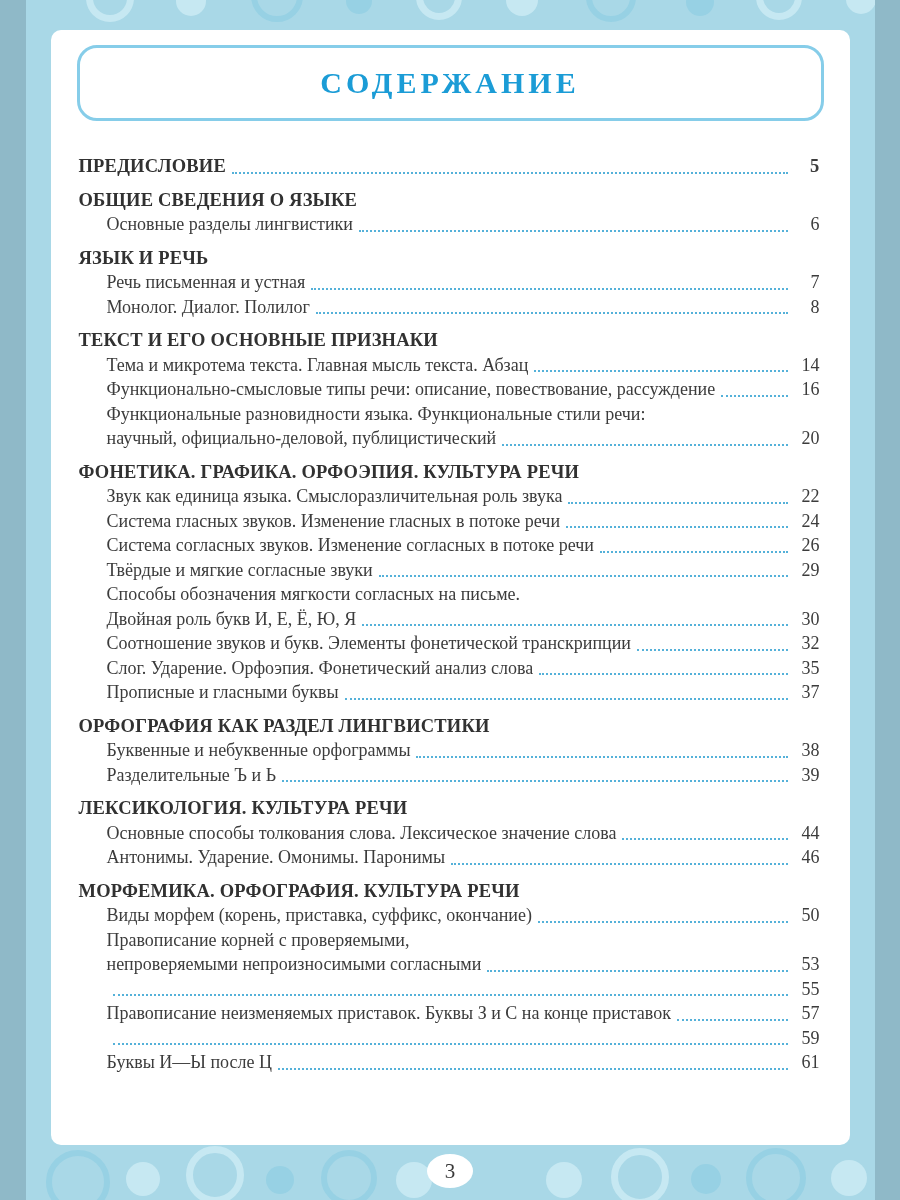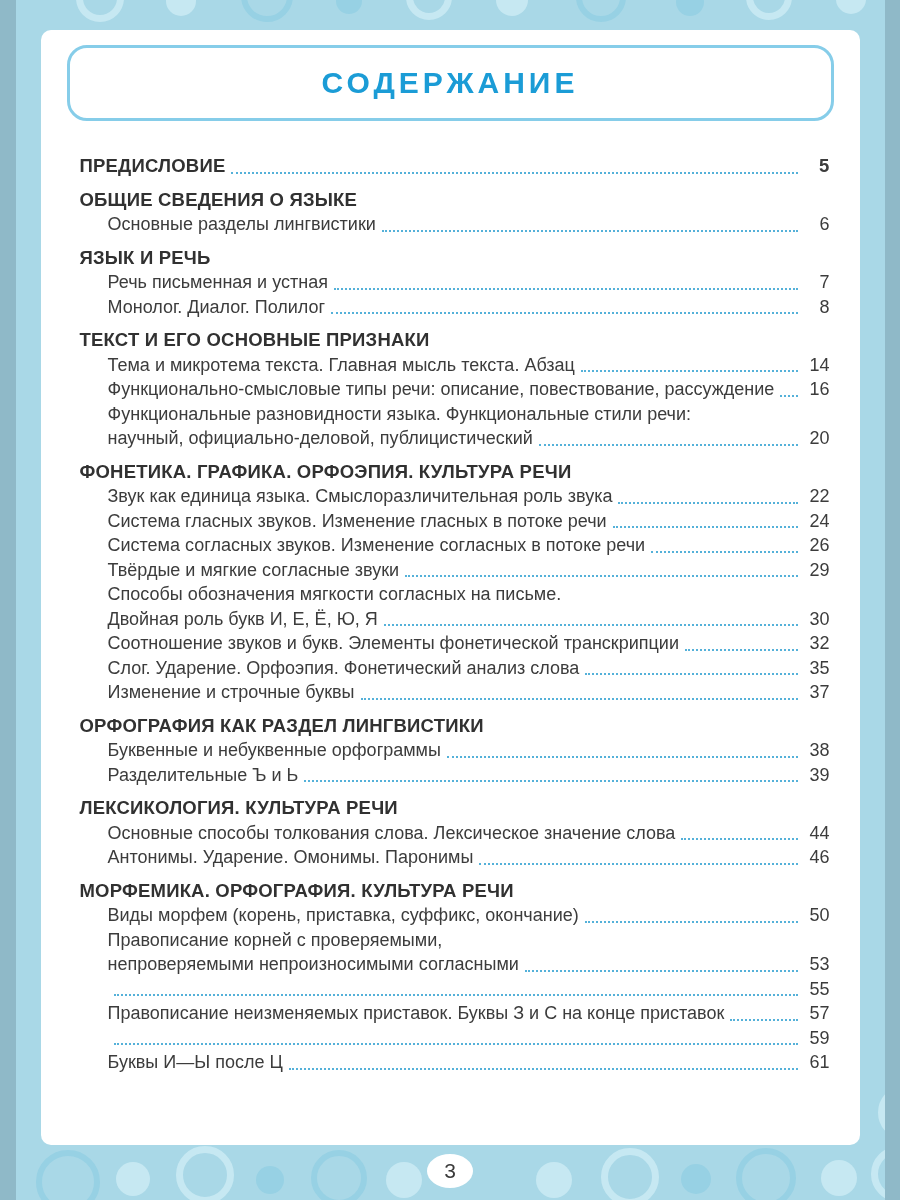--- a/index.html
+++ b/index.html
@@ -1,21 +1,20 @@
 <!DOCTYPE html>
 <html><head>
 <meta charset="utf-8">
 <style>
   html,body{margin:0;padding:0;}
   body{background:#8fb9c8;}
   .canvas{
     position:relative;width:849px;height:1200px;margin:0 auto;
     background:#a9d8e7;overflow:hidden;
-    font-family:Liberation Sans, sans-serif;
-    padding-left:20px;
+    font-family:Liberation Serif, serif;
   }
   
   .c{position:absolute;border-radius:50%;box-sizing:border-box;z-index:1;}
   .f1{background:#c6e8f2;}
   .f2{background:#97d1e4;}
   .r1{border:7px solid #c6e8f2;}
   .r2{border:6px solid #97d1e4;}
 
   
   .page{
@@ -27,21 +26,21 @@
     border:3px solid #86cde9;border-radius:20px;
     display:flex;align-items:center;justify-content:center;
     background:#fff;
   }
   .title{
     color:#1b9cd6;font-size:30px;font-weight:bold;letter-spacing:4px;
   }
   #toc{padding:24px 30px 0 28px;}
   .row{
     display:flex;align-items:flex-end;
-    font-size:18px;line-height:24.5px;color:#3c3c3c;margin-left:11px;
+    font-size:18px;line-height:24.5px;color:#3c3c3c;
   }
   .row.heading{
     font-weight:bold;font-size:18.5px;color:#313131;
     margin-top:9px;letter-spacing:0.2px;
   }
   .row.item{padding-left:28px;}
   .t{white-space:nowrap;}
   .leader{
     flex:1;min-width:10px;
     border-bottom:2.5px dotted #55b1d9;
@@ -180,21 +179,21 @@
           <span class="t">Соотношение звуков и букв. Элементы фонетической транскрипции</span>
           <span class="leader"></span>
           <span class="pg">32</span>
         </div>
         <div class="row item">
           <span class="t">Слог. Ударение. Орфоэпия. Фонетический анализ слова</span>
           <span class="leader"></span>
           <span class="pg">35</span>
         </div>
         <div class="row item">
-          <span class="t">Изменение и строчные буквы</span>
+          <span class="t">Прописные и гласными буквы</span>
           <span class="leader"></span>
           <span class="pg">37</span>
         </div>
         <div class="row heading">
           <span class="t">ОРФОГРАФИЯ КАК РАЗДЕЛ ЛИНГВИСТИКИ</span>
         </div>
         <div class="row item">
           <span class="t">Буквенные и небуквенные орфограммы</span>
           <span class="leader"></span>
           <span class="pg">38</span>

